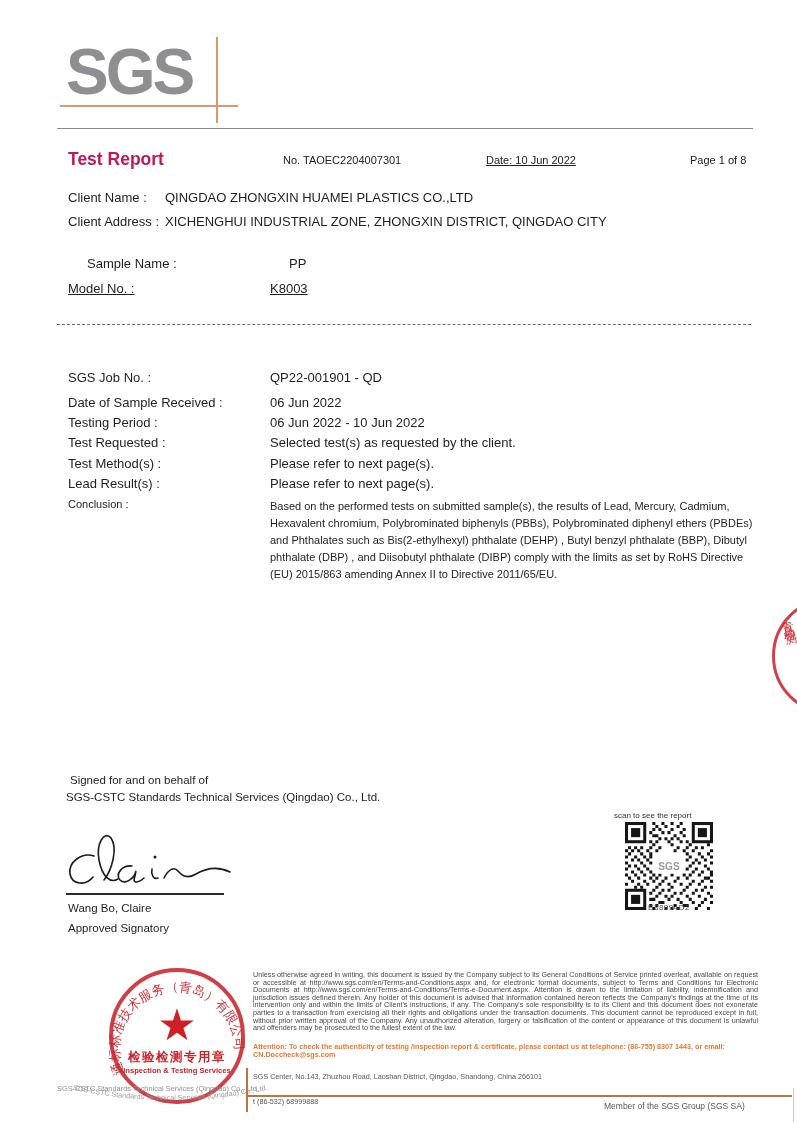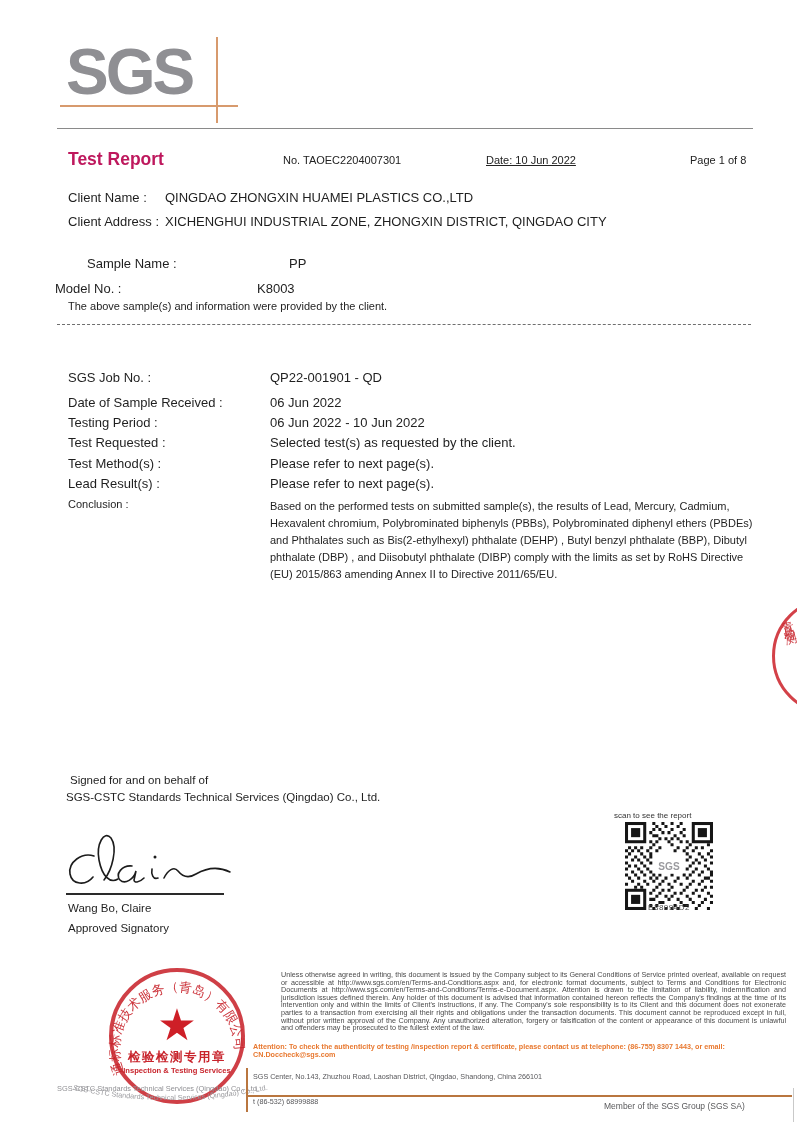--- a/index.html
+++ b/index.html
@@ -28,21 +28,21 @@
   
   .sig-line{height:2px;background:#2a2a2a;}
   .sig-txt{font-size:11.5px;line-height:16.5px;}
   
   .qr-caption{font-size:8px;color:#333;width:110px;text-align:left;}
   .qr-code-label{font-size:8px;color:#4a4a4a;width:88px;text-align:center;letter-spacing:.5px;}
   
   .side-stamp{width:112px;height:112px;border:3px solid rgba(203,32,40,.85);border-radius:50%;}
   .side-stamp-chars{writing-mode:vertical-rl;color:#c8242c;font-size:12px;letter-spacing:4px;transform:rotate(-14deg);opacity:.9;}
   
-  .terms{font-size:7.2px;line-height:7.6px;color:#4a4a4a;text-align:justify;width:505px;margin-left:28px;}
+  .terms{font-size:7.2px;line-height:7.6px;color:#4a4a4a;text-align:justify;width:505px;}
   .attn{font-size:7.2px;line-height:8px;color:#e8782f;font-weight:bold;width:505px;margin-top:2px;}
   .attn .u{}
   .addr-row{display:flex;gap:16px;font-size:7.2px;color:#57575a;width:540px;white-space:nowrap;flex-direction:column;}
   .footer-h{height:1.5px;background:#b9763f;}
   .footer-v{width:1.5px;background:#b9763f;}
   .member{font-size:8.5px;color:#59595b;}
   .edge-mark{width:1px;background:#c9c9c9;}
 </style>
 </head>
 <body>
@@ -66,25 +66,24 @@
   </div>
   <div class="abs row client" style="left:68px;top:212px;width:690px;">
     <span class="lbl">Client Address :</span>
     <span>XICHENGHUI INDUSTRIAL ZONE, ZHONGXIN DISTRICT, QINGDAO CITY</span>
   </div>
 
   <div class="abs row wide" style="left:68px;top:254px;width:690px;margin-left:19px;">
     <span class="lbl">Sample Name :</span>
     <span>PP</span>
   </div>
-  <div class="abs row wide" style="left:55px;top:279px;width:690px;">
+  <div class="abs row wide" style="left:68px;top:279px;width:690px;text-decoration:underline;">
     <span class="lbl">Model No. :</span>
     <span>K8003</span>
   </div>
-  <div class="abs note" style="left:68px;top:300px;">The above sample(s) and information were provided by the client.</div>
 
   <div class="abs dashes" style="left:57px;top:324px;width:694px;"></div>
 
   <div class="abs" style="left:68px;top:368px;width:690px;">
     <div class="row wide" style="margin-bottom:5px;">
       <span class="lbl">SGS Job No. :</span>
       <span>QP22-001901 - QD</span>
     </div>
     <div class="row wide">
       <span class="lbl">Date of Sample Received :</span>

